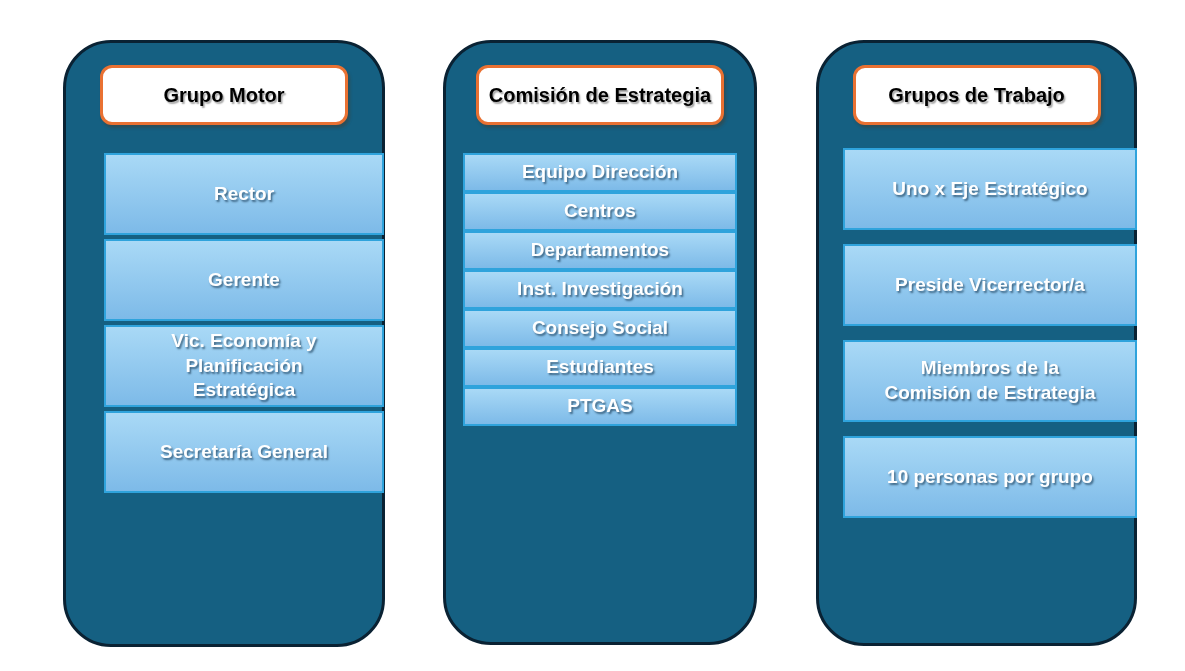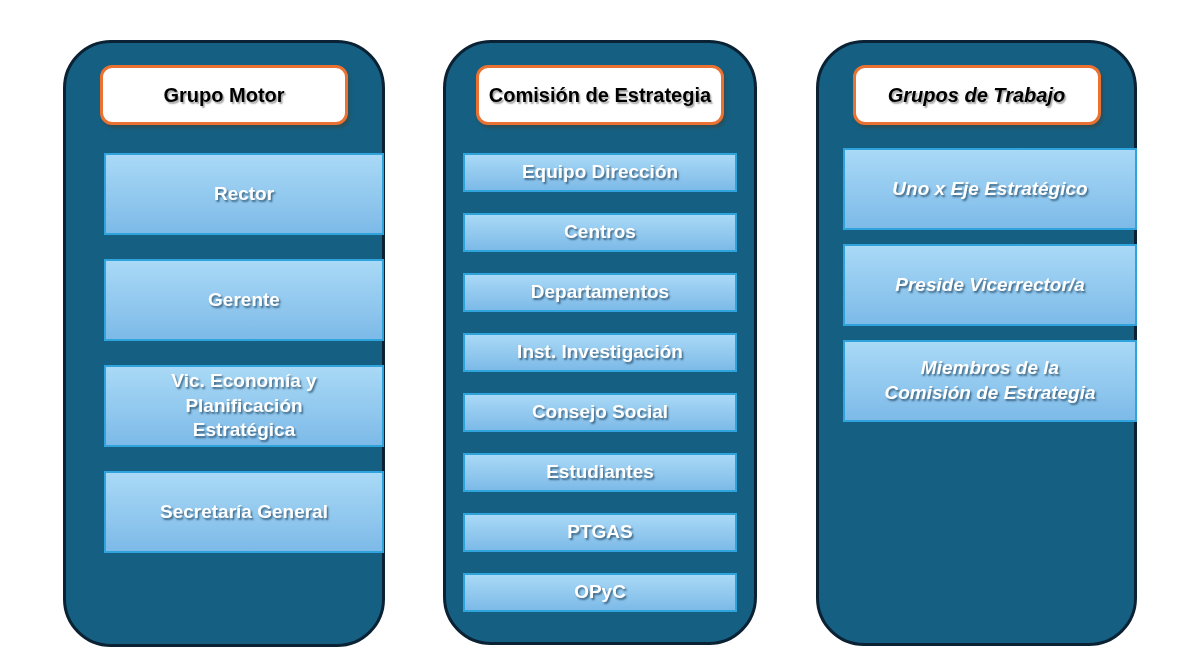--- a/index.html
+++ b/index.html
@@ -17,21 +17,21 @@
   .panel {
     position: absolute;
     top: 40px;
     background: var(--panel-fill, #156082);
     border: 3px solid var(--panel-border, #0A2233);
     border-radius: 48px;
     box-sizing: border-box;
   }
   .panel-1 { left: 63px;  width: 322px; height: 607px; }
   .panel-2 { left: 443px; width: 314px; height: 605px; }
-  .panel-3 { left: 816px; width: 321px; height: 606px; font-style: italic; }
+  .panel-3 { left: 816px; width: 321px; height: 606px; }
 
   .header {
     margin: 22px auto 0;
     width: 248px;
     height: 60px;
     background: var(--header-fill, #ffffff);
     border: 3px solid var(--header-border, #E97132);
     border-radius: 12px;
     box-sizing: border-box;
     display: flex;
@@ -42,22 +42,22 @@
     color: var(--header-text, #000000);
     text-shadow: 1.5px 1.5px 1.5px rgba(0,0,0,0.35);
     box-shadow: 2px 3px 3px rgba(80,50,20,0.35);
   }
 
   .items {
     display: flex;
     flex-direction: column;
     align-items: center;
   }
-  .panel-1 .items { margin-top: 28px; gap: 24px; padding-left: 40px; }
-  .panel-2 .items { margin-top: 28px; gap: 21px; }
+  .panel-1 .items { margin-top: 28px; gap: 4px; padding-left: 40px; }
+  .panel-2 .items { margin-top: 28px; }
   .panel-3 .items { margin-top: 23px; gap: 14px; padding-left: 27px; }
 
   .item {
     background: linear-gradient(180deg,
       var(--item-fill-top, #A9D9F6) 0%,
       var(--item-fill-bottom, #7DBAE8) 100%);
     border: 2px solid var(--item-border, #2FA3DC);
     box-sizing: border-box;
     display: flex;
     align-items: center;
@@ -120,36 +120,36 @@
       </div>
       <div class="item">
         <span>Consejo Social</span>
       </div>
       <div class="item">
         <span>Estudiantes</span>
       </div>
       <div class="item">
         <span>PTGAS</span>
       </div>
-      <div class="item">
-        <span>OPyC</span>
-      </div>
     </div>
 </div>
 
 <div class="panel panel-3">
   <div class="header">
     <span>Grupos de Trabajo</span>
   </div>
   <div class="items">
 
   <div class="item">
         <span>Uno x Eje Estratégico</span>
       </div>
       <div class="item">
         <span>Preside Vicerrector/a</span>
       </div>
       <div class="item">
         <span>Miembros de la
 Comisión de Estrategia</span>
       </div>
+      <div class="item">
+        <span>10 personas por grupo</span>
+      </div>
     </div>
 </div>
 
 </body></html>

